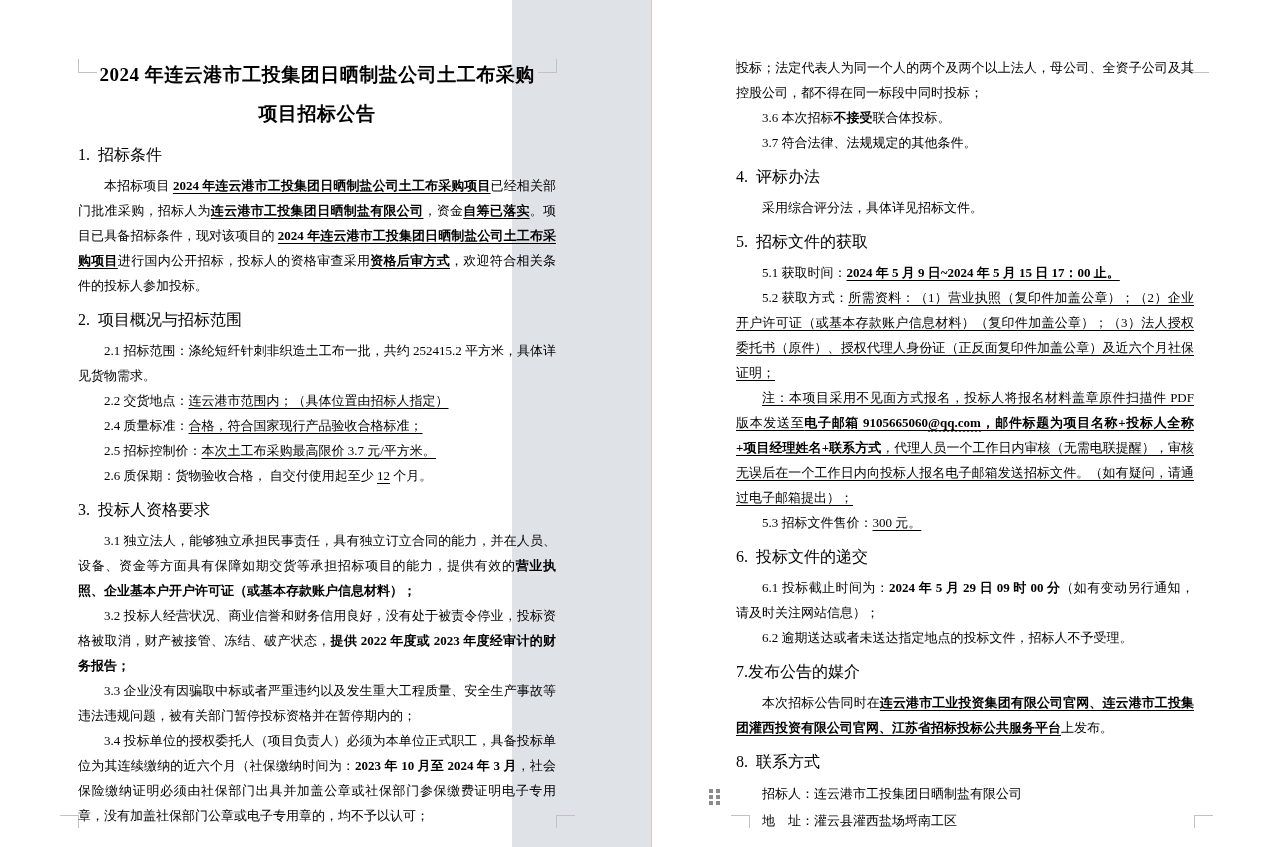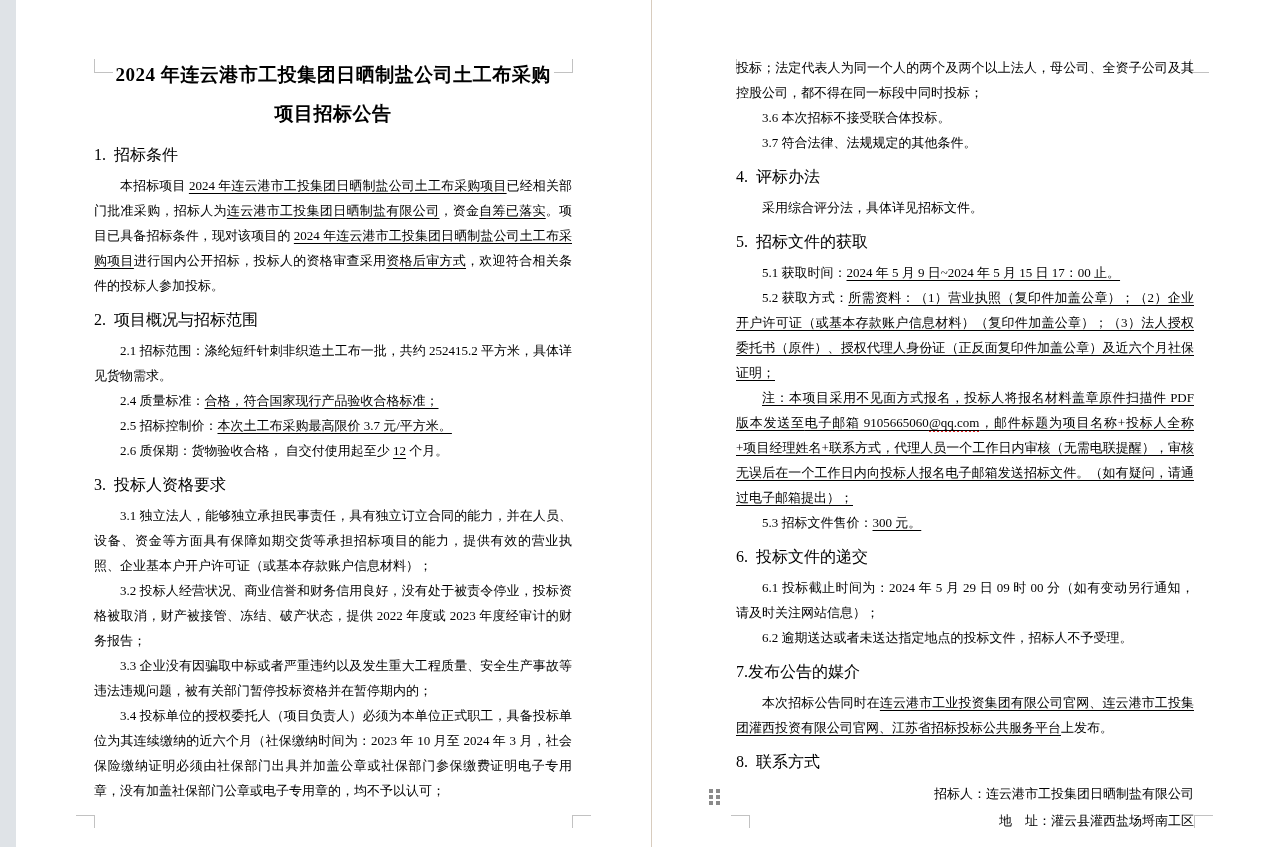--- a/index.html
+++ b/index.html
@@ -3,34 +3,34 @@
 <meta charset="utf-8">
 <style>
   html,body{margin:0;padding:0}
   body{
     width:1286px;height:847px;overflow:hidden;position:relative;
     background:#dfe3e7;
     font-family:"Liberation Serif","DejaVu Serif",serif;
     color:#000;
   }
   .page{position:absolute;top:0;height:847px;background:#ffffff}
-  #page1{left:16px;width:636px}
+  #page1{left:0;width:512px}
   #page2{left:651px;width:634px;border-left:1px solid #d8ccbe;border-right:5px solid #4d7c0f}
   .content{position:absolute;overflow:hidden}
   #c1{left:78px;top:55px;width:478px;height:780px}
   #c2{left:84px;top:55px;width:458px;height:780px}
 
   .blk{margin:0}
   .title{font-size:19px;font-weight:bold;line-height:39px;text-align:center;letter-spacing:.5px}
   .title2{margin-bottom:4px}
   .h{font-size:16px;font-weight:normal;line-height:27px;margin:8px 0 5px}
   .p{font-size:13px;line-height:25px;text-align:justify;text-indent:2em}
   .pc{text-indent:0}
-  .pl{text-align:right;line-height:27px}
-  span.b{font-weight:normal}
+  .pl{text-align:left;line-height:27px}
+  span.b{font-weight:bold}
   span.u{text-decoration:underline;text-underline-offset:3px}
   span.r{border-bottom:2px dotted #e02020}
 
   
   .mark{position:absolute;width:18px;height:13px;pointer-events:none}
   .mark.tl{border-left:1px solid #c2c2c2;border-bottom:1px solid #c2c2c2}
   .mark.tr{border-right:1px solid #c2c2c2;border-bottom:1px solid #c2c2c2}
   .mark.trr{border-left:1px solid #c2c2c2;border-bottom:1px solid #c2c2c2}
   .mark.bl{border-right:1px solid #c2c2c2;border-top:1px solid #c2c2c2;height:12px}
   .mark.br{border-left:1px solid #c2c2c2;border-top:1px solid #c2c2c2;height:12px}
@@ -48,20 +48,21 @@
   <div class="mark tr" style="left:538px;top:59px"></div>
   <div class="mark bl" style="left:60px;top:815px"></div>
   <div class="mark br" style="left:556px;top:815px"></div>
   <div class="content" id="c1">
       <div class="blk title"><span>2024 年连云港市工投集团日晒制盐公司土工布采购</span></div>
       <div class="blk title title2"><span>项目招标公告</span></div>
       <div class="blk h"><span>1.&nbsp;&nbsp;招标条件</span></div>
       <div class="blk p"><span>本招标项目 </span><span class="b u">2024 年连云港市工投集团日晒制盐公司土工布采购项目</span><span>已经相关部门批准采购，招标人为</span><span class="b u">连云港市工投集团日晒制盐有限公司</span><span>，资金</span><span class="b u">自筹已落实</span><span>。项目已具备招标条件，现对该项目的 </span><span class="b u">2024 年连云港市工投集团日晒制盐公司土工布采购项目</span><span>进行国内公开招标，投标人的资格审查采用</span><span class="b u">资格后审方式</span><span>，欢迎符合相关条件的投标人参加投标。</span></div>
       <div class="blk h"><span>2.&nbsp;&nbsp;项目概况与招标范围</span></div>
       <div class="blk p"><span>2.1 招标范围：涤纶短纤针刺非织造土工布一批，共约 252415.2 平方米，具体详见货物需求。</span></div>
+      <div class="blk p"><span>2.2 交货地点：</span><span class="u">连云港市范围内；（具体位置由招标人指定）</span></div>
       <div class="blk p"><span>2.4 质量标准：</span><span class="u">合格，符合国家现行产品验收合格标准；</span></div>
       <div class="blk p"><span>2.5 招标控制价：</span><span class="u">本次土工布采购最高限价 3.7 元/平方米。</span></div>
       <div class="blk p"><span>2.6 质保期：货物验收合格， 自交付使用起至少 </span><span class="u">12</span><span> 个月。</span></div>
       <div class="blk h"><span>3.&nbsp;&nbsp;投标人资格要求</span></div>
       <div class="blk p"><span>3.1 独立法人，能够独立承担民事责任，具有独立订立合同的能力，并在人员、设备、资金等方面具有保障如期交货等承担招标项目的能力，提供有效的</span><span class="b">营业执照、企业基本户开户许可证（或基本存款账户信息材料）；</span></div>
       <div class="blk p"><span>3.2 投标人经营状况、商业信誉和财务信用良好，没有处于被责令停业，投标资格被取消，财产被接管、冻结、破产状态，</span><span class="b">提供 2022 年度或 2023 年度经审计的财务报告；</span></div>
       <div class="blk p"><span>3.3 企业没有因骗取中标或者严重违约以及发生重大工程质量、安全生产事故等违法违规问题，被有关部门暂停投标资格并在暂停期内的；</span></div>
       <div class="blk p"><span>3.4 投标单位的授权委托人（项目负责人）必须为本单位正式职工，具备投标单位为其连续缴纳的近六个月（社保缴纳时间为：</span><span class="b">2023 年 10 月至 2024 年 3 月</span><span>，社会保险缴纳证明必须由社保部门出具并加盖公章或社保部门参保缴费证明电子专用章，没有加盖社保部门公章或电子专用章的，均不予以认可；</span></div>
     </div>
 </div>

